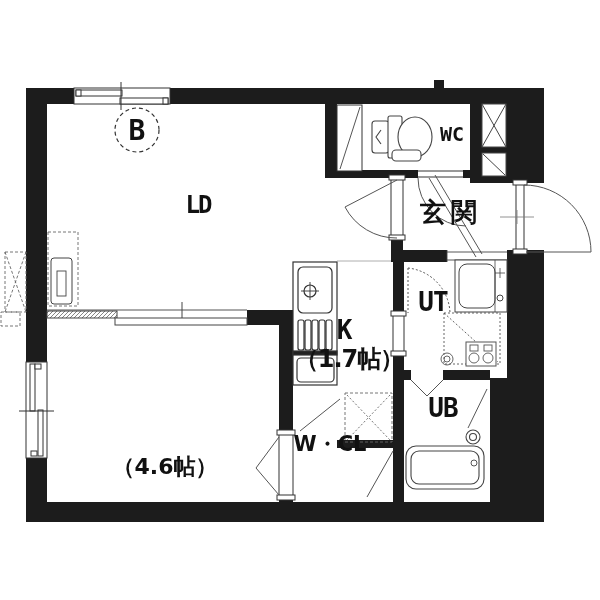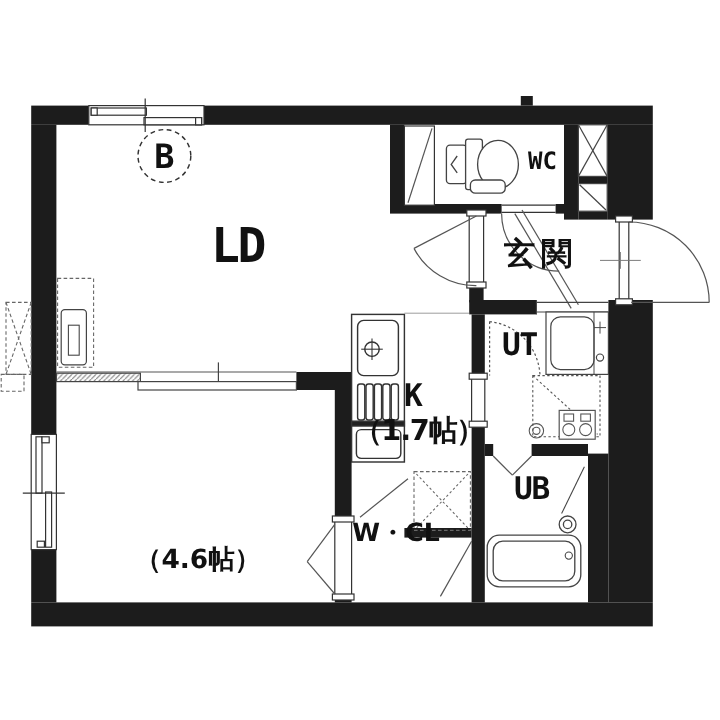--- a/index.html
+++ b/index.html
@@ -4,21 +4,21 @@
 <style>
   html,body{margin:0;padding:0;background:#ffffff;}
   #canvas{position:relative;width:600px;height:600px;background:#ffffff;overflow:hidden;
           font-family:"Liberation Sans","DejaVu Sans",sans-serif;}
   .wall{position:absolute;background:#1c1c1c;}
   svg.overlay{position:absolute;left:0;top:0;width:600px;height:600px;pointer-events:none;}
   .lbl{position:absolute;transform:translate(-50%,-50%);white-space:nowrap;color:#111;
        line-height:1;}
   .mono{font-family:"DejaVu Sans Mono","Liberation Mono",monospace;font-weight:bold;}
   .kanji{font-family:"DejaVu Sans","Liberation Sans",sans-serif;font-weight:600;}
-  .sz38{font-size:40px;letter-spacing:-2px;}
+  .sz38{font-size:24px;letter-spacing:-2px;}
   .sz28{font-size:27px;}
   .sz25{font-size:26px;letter-spacing:-1px;}
   .sz24{font-size:22px;}
   .sz22{font-size:24px;letter-spacing:-1px;}
   .gap4{letter-spacing:5px;}
   .bmark{font-size:28px;font-weight:bold;}
 </style>
 </head>
 <body>
 
@@ -241,18 +241,18 @@
 
   <div class="lbl kanji sz24" style="left:165px;top:423px;margin-top:44px;">（4.6帖）</div>
 
   <div class="lbl mono sz25" style="left:344px;top:330px;">K</div>
   <div class="lbl kanji sz22" style="left:349px;top:359px;">（1.7帖）</div>
 
   <div class="lbl kanji sz25 gap4" style="left:451px;top:212px;">玄関</div>
 
   <div class="lbl mono" style="left:452px;top:112px;font-size:20px;margin-top:22px;">WC</div>
 
-  <div class="lbl mono sz25" style="left:433px;top:288px;">UT</div>
+  <div class="lbl mono sz25" style="left:433px;top:302px;">UT</div>
 
   <div class="lbl mono sz25" style="left:443px;top:408px;">UB</div>
 
   <div class="lbl kanji" style="left:330px;top:444px;font-size:21px;">W・CL</div>
 </div>
 
 </body></html>

